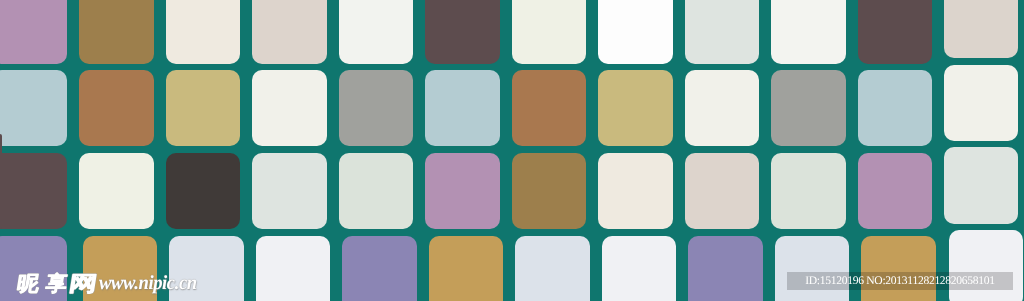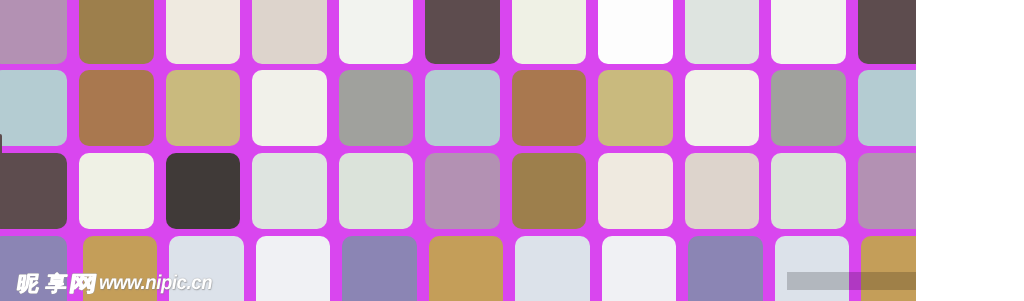--- a/index.html
+++ b/index.html
@@ -1,20 +1,20 @@
 <!DOCTYPE html>
 <html><head>
 <meta charset="utf-8">
 <title>nipic swatch grid</title>
 <style>
   html,body{margin:0;padding:0;}
   body{width:1024px;height:301px;overflow:hidden;background:#ffffff;
        font-family:"Liberation Sans",sans-serif;
        -webkit-font-smoothing:antialiased;text-rendering:geometricPrecision;}
-  #stage{position:relative;width:916px;height:301px;overflow:hidden;background:#d946ef;}
+  #stage{position:relative;width:1024px;height:301px;overflow:hidden;background:#0f766e;font-family:Liberation Serif, serif;}
   #tiles{position:absolute;left:0;top:0;width:1024px;height:301px;}
   .tile{position:absolute;border-radius:10px;}
   #edge-sliver{position:absolute;left:0;top:133.5px;width:1.8px;height:95.5px;
                background:#5d4c4e;border-radius:0 10px 10px 0;}
   #watermark{position:absolute;left:0;top:0;width:1024px;height:301px;pointer-events:none;}
   #logo-wrap{position:absolute;left:15px;top:270px;}
   #url-text{position:absolute;left:99px;top:272.2px;font-size:20px;font-style:italic;
             font-weight:bold;color:#ffffff;letter-spacing:-0.45px;
             transform:scaleX(0.93) translateZ(0);transform-origin:0 50%;white-space:nowrap;
             text-shadow:0 0 1.1px rgba(130,130,130,.9),0.7px 0.7px 1.3px rgba(120,120,120,.55);}
@@ -86,14 +86,15 @@
             <path d="M668 -4Q668 -22 677.5 -35.0Q687 -48 702 -48L896 -47Q917 -33 917 0L936 141Q967 120 1004 120L972 -67Q969 -89 957 -103Q950 -108 940 -108H701Q654 -108 626.5 -79.5Q599 -51 599 -4V334Q599 404 595 475Q633 471 671 475Q668 404 668 334V234Q722 282 804 366L875 440Q900 411 931 388Q823 273 668 144ZM435 261V805L895 807V548H505V261Q505 131 433.5 26.0Q362 -79 242 -123Q228 -81 188 -62Q294 -39 364.5 49.5Q435 138 435 261ZM505 599H825V756L505 754ZM135 35H59V752H333V35H257V94H135ZM257 449V701H135V449ZM257 398H135V145H257Z" transform="translate(-1.282,0) scale(0.021622282,-0.0202)" fill="#9a9a9a" stroke="#9a9a9a" stroke-width="118.81188118811883" stroke-linejoin="round" opacity="0.75"></path>
             <path d="M982 169Q978 140 982 111Q928 113 874 113H552V-36Q552 -69 522 -95Q478 -131 369 -130Q381 -81 346 -44Q378 -48 424.0 -48.5Q470 -49 475.5 -44.0Q481 -39 481 -22V113H126Q72 113 18 111Q22 140 18 169Q72 166 126 166H481V241L643 306H249Q195 306 141 303Q144 332 141 361Q195 359 249 359H831L840 297Q799 292 760 276L552 193V166H874Q928 166 982 169ZM215 437Q228 540 215 643H787Q774 540 787 437ZM954 763Q951 734 954 705Q900 708 847 708H161Q107 708 54 705Q57 734 54 763Q107 761 161 761H445L390 811L442 868L550 771L541 761H847Q900 761 954 763ZM286 590V490H716L717 590Z" transform="translate(27.647,0) scale(0.02047573,-0.0202)" fill="#9a9a9a" stroke="#9a9a9a" stroke-width="118.81188118811883" stroke-linejoin="round" opacity="0.75"></path>
             <path d="M166 26Q166 -48 170 -121Q130 -117 90 -121Q94 -48 94 26V792L913 791V-7Q913 -102 831 -121Q795 -131 741 -131Q752 -81 719 -42Q748 -46 784.5 -46.5Q821 -47 831.0 -38.0Q841 -29 841 23V734H166V150Q273 280 328 400Q273 505 202 600L266 648Q319 576 365 499Q392 595 404 674Q446 661 490 658Q457 526 411 413Q464 310 502 199Q574 293 618 379Q567 490 505 597L574 637Q620 557 660 476Q698 578 718 655Q759 639 802 631Q755 500 702 387Q758 261 800 129L724 105Q693 202 655 295Q579 155 487 49Q457 83 413 93Q460 145 501 198L426 172Q401 247 369 317Q307 189 225 89Q201 115 166 127Z" transform="translate(50.872,0) scale(0.027190614000000002,-0.0202)" fill="#9a9a9a" stroke="#9a9a9a" stroke-width="118.81188118811883" stroke-linejoin="round" opacity="0.75"></path>
             <path d="M668 -4Q668 -22 677.5 -35.0Q687 -48 702 -48L896 -47Q917 -33 917 0L936 141Q967 120 1004 120L972 -67Q969 -89 957 -103Q950 -108 940 -108H701Q654 -108 626.5 -79.5Q599 -51 599 -4V334Q599 404 595 475Q633 471 671 475Q668 404 668 334V234Q722 282 804 366L875 440Q900 411 931 388Q823 273 668 144ZM435 261V805L895 807V548H505V261Q505 131 433.5 26.0Q362 -79 242 -123Q228 -81 188 -62Q294 -39 364.5 49.5Q435 138 435 261ZM505 599H825V756L505 754ZM135 35H59V752H333V35H257V94H135ZM257 449V701H135V449ZM257 398H135V145H257Z" transform="translate(-1.282,0) scale(0.021622282,-0.0202)" fill="#ffffff" stroke="#ffffff" stroke-width="79.20792079207922" stroke-linejoin="round"></path>
             <path d="M982 169Q978 140 982 111Q928 113 874 113H552V-36Q552 -69 522 -95Q478 -131 369 -130Q381 -81 346 -44Q378 -48 424.0 -48.5Q470 -49 475.5 -44.0Q481 -39 481 -22V113H126Q72 113 18 111Q22 140 18 169Q72 166 126 166H481V241L643 306H249Q195 306 141 303Q144 332 141 361Q195 359 249 359H831L840 297Q799 292 760 276L552 193V166H874Q928 166 982 169ZM215 437Q228 540 215 643H787Q774 540 787 437ZM954 763Q951 734 954 705Q900 708 847 708H161Q107 708 54 705Q57 734 54 763Q107 761 161 761H445L390 811L442 868L550 771L541 761H847Q900 761 954 763ZM286 590V490H716L717 590Z" transform="translate(27.647,0) scale(0.02047573,-0.0202)" fill="#ffffff" stroke="#ffffff" stroke-width="79.20792079207922" stroke-linejoin="round"></path>
             <path d="M166 26Q166 -48 170 -121Q130 -117 90 -121Q94 -48 94 26V792L913 791V-7Q913 -102 831 -121Q795 -131 741 -131Q752 -81 719 -42Q748 -46 784.5 -46.5Q821 -47 831.0 -38.0Q841 -29 841 23V734H166V150Q273 280 328 400Q273 505 202 600L266 648Q319 576 365 499Q392 595 404 674Q446 661 490 658Q457 526 411 413Q464 310 502 199Q574 293 618 379Q567 490 505 597L574 637Q620 557 660 476Q698 578 718 655Q759 639 802 631Q755 500 702 387Q758 261 800 129L724 105Q693 202 655 295Q579 155 487 49Q457 83 413 93Q460 145 501 198L426 172Q401 247 369 317Q307 189 225 89Q201 115 166 127Z" transform="translate(50.872,0) scale(0.027190614000000002,-0.0202)" fill="#ffffff" stroke="#ffffff" stroke-width="79.20792079207922" stroke-linejoin="round"></path>
           </g>
         </svg></div>
     <div id="url-text">www.nipic.cn</div>
     <div id="id-band"></div>
+    <div id="id-text">ID:15120196 NO:20131128212820658101</div>
   </div>
 </div>
 
 </body></html>

